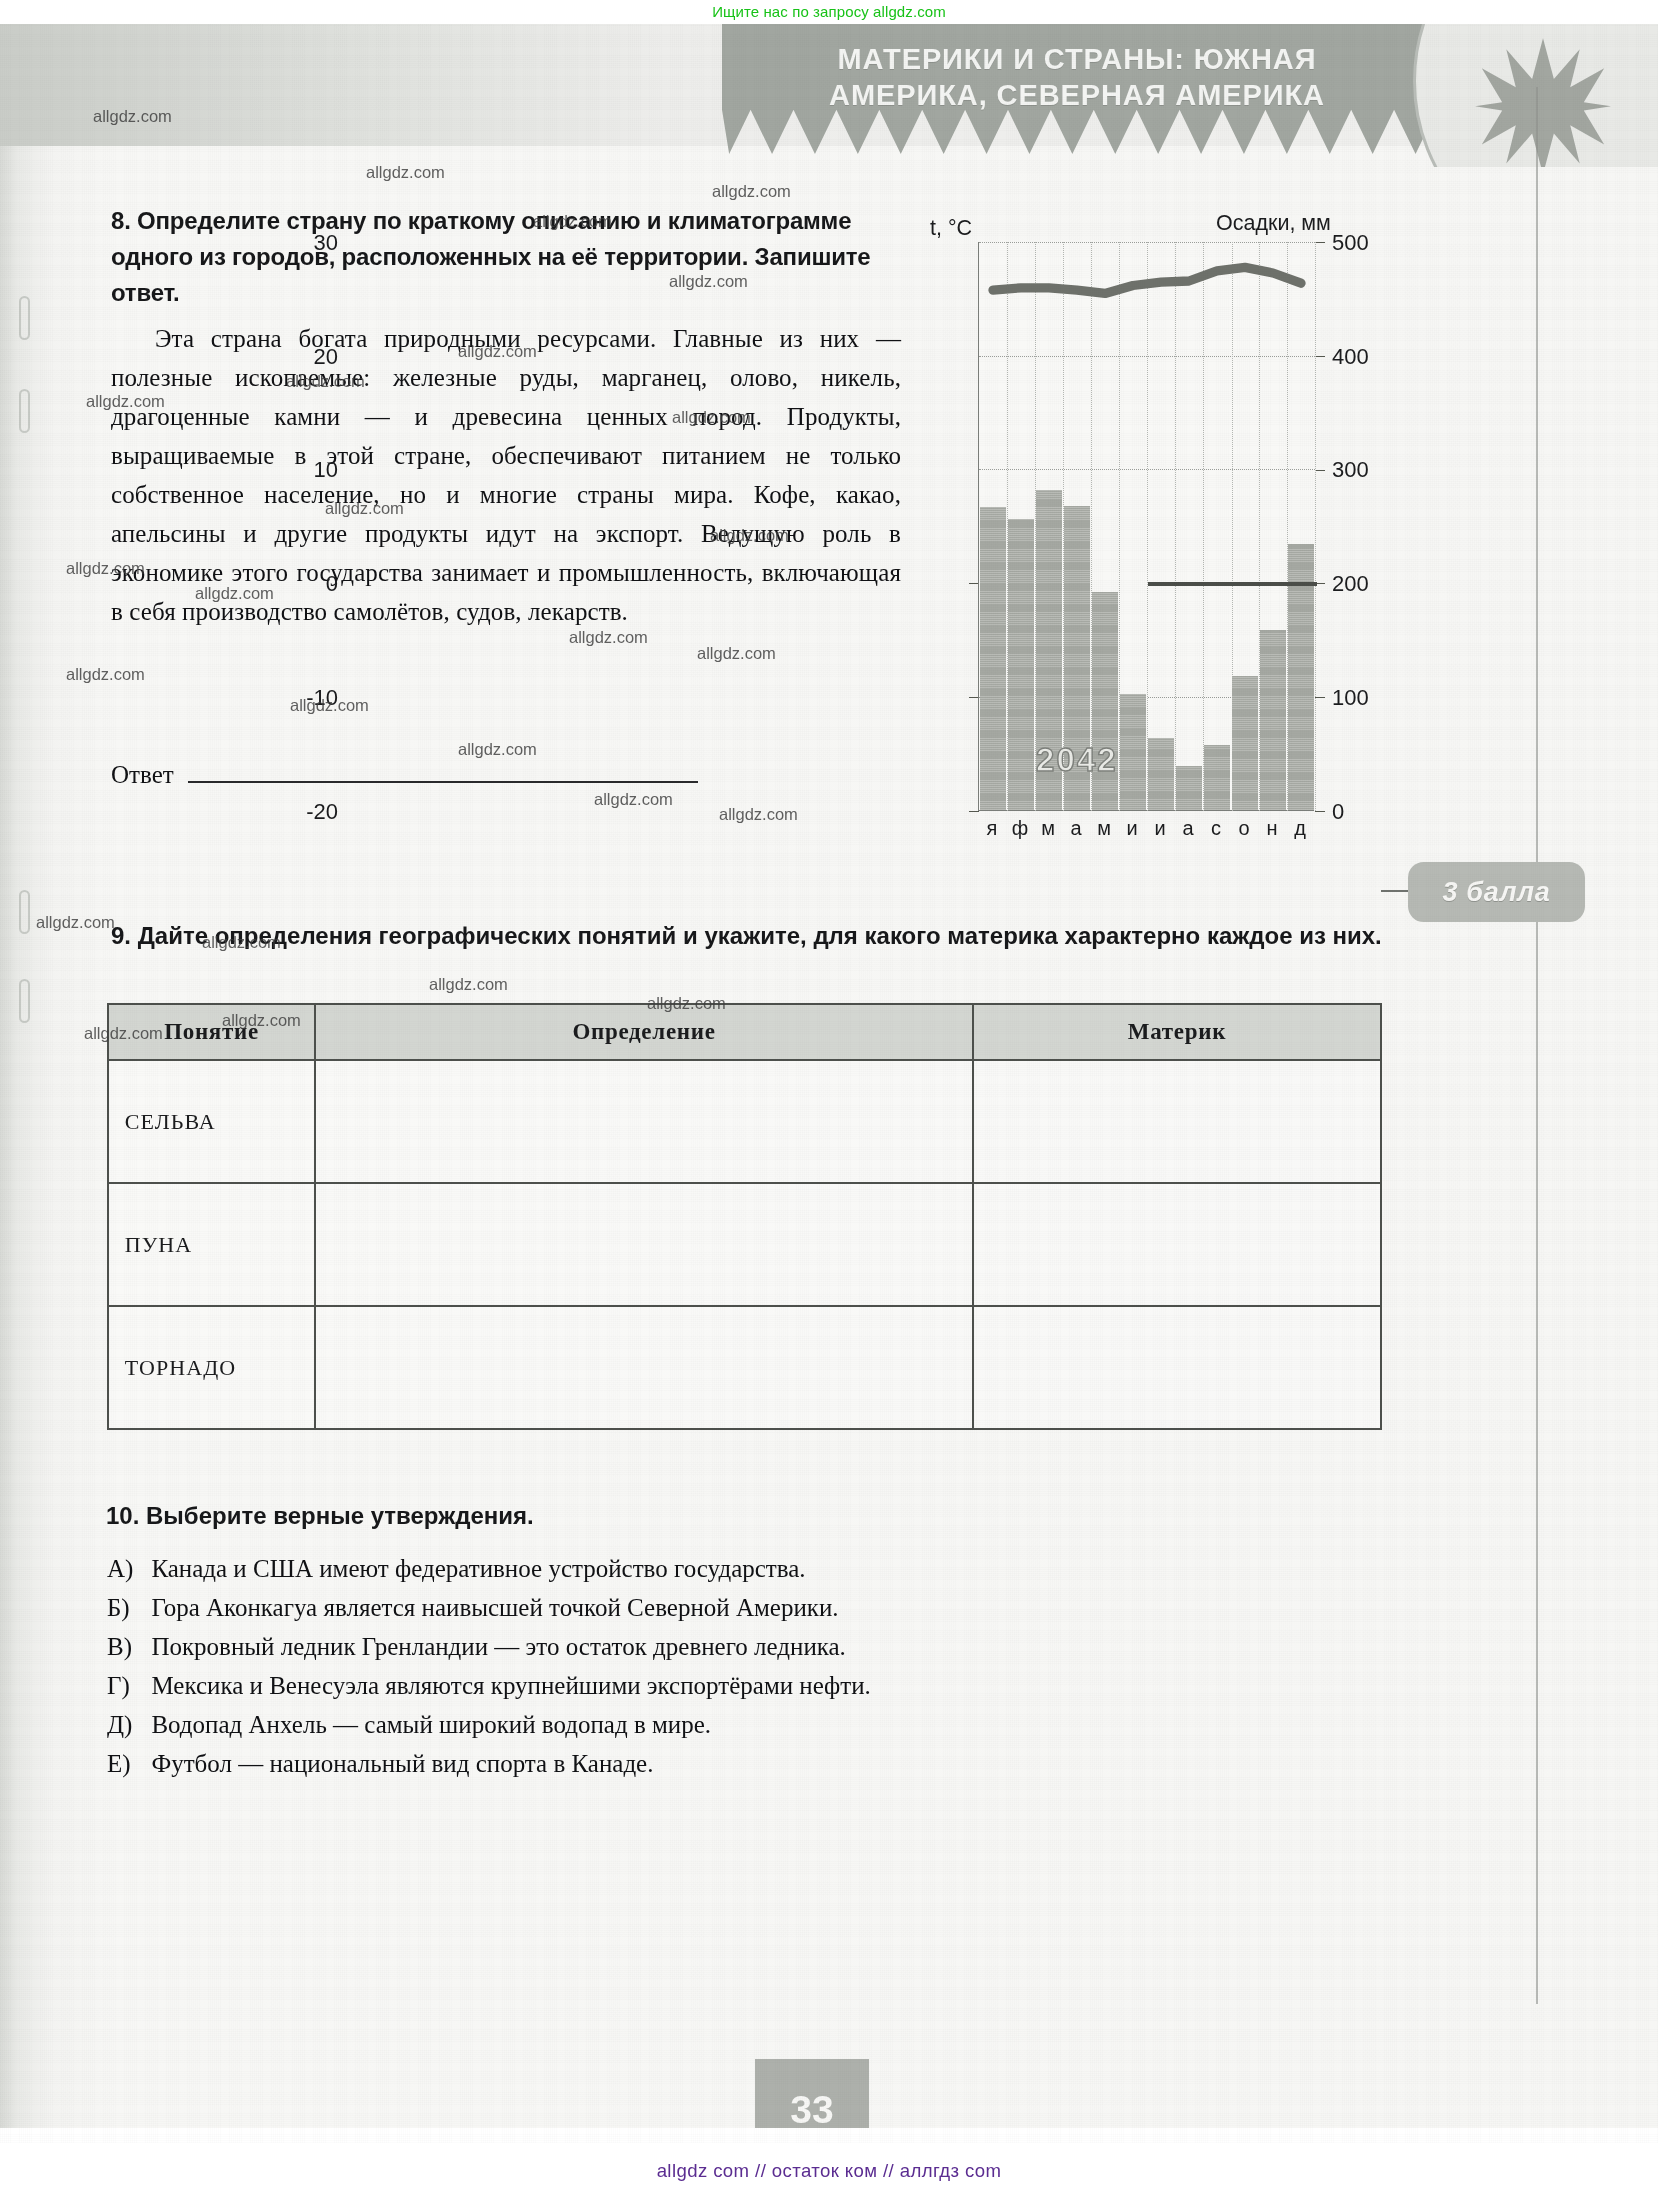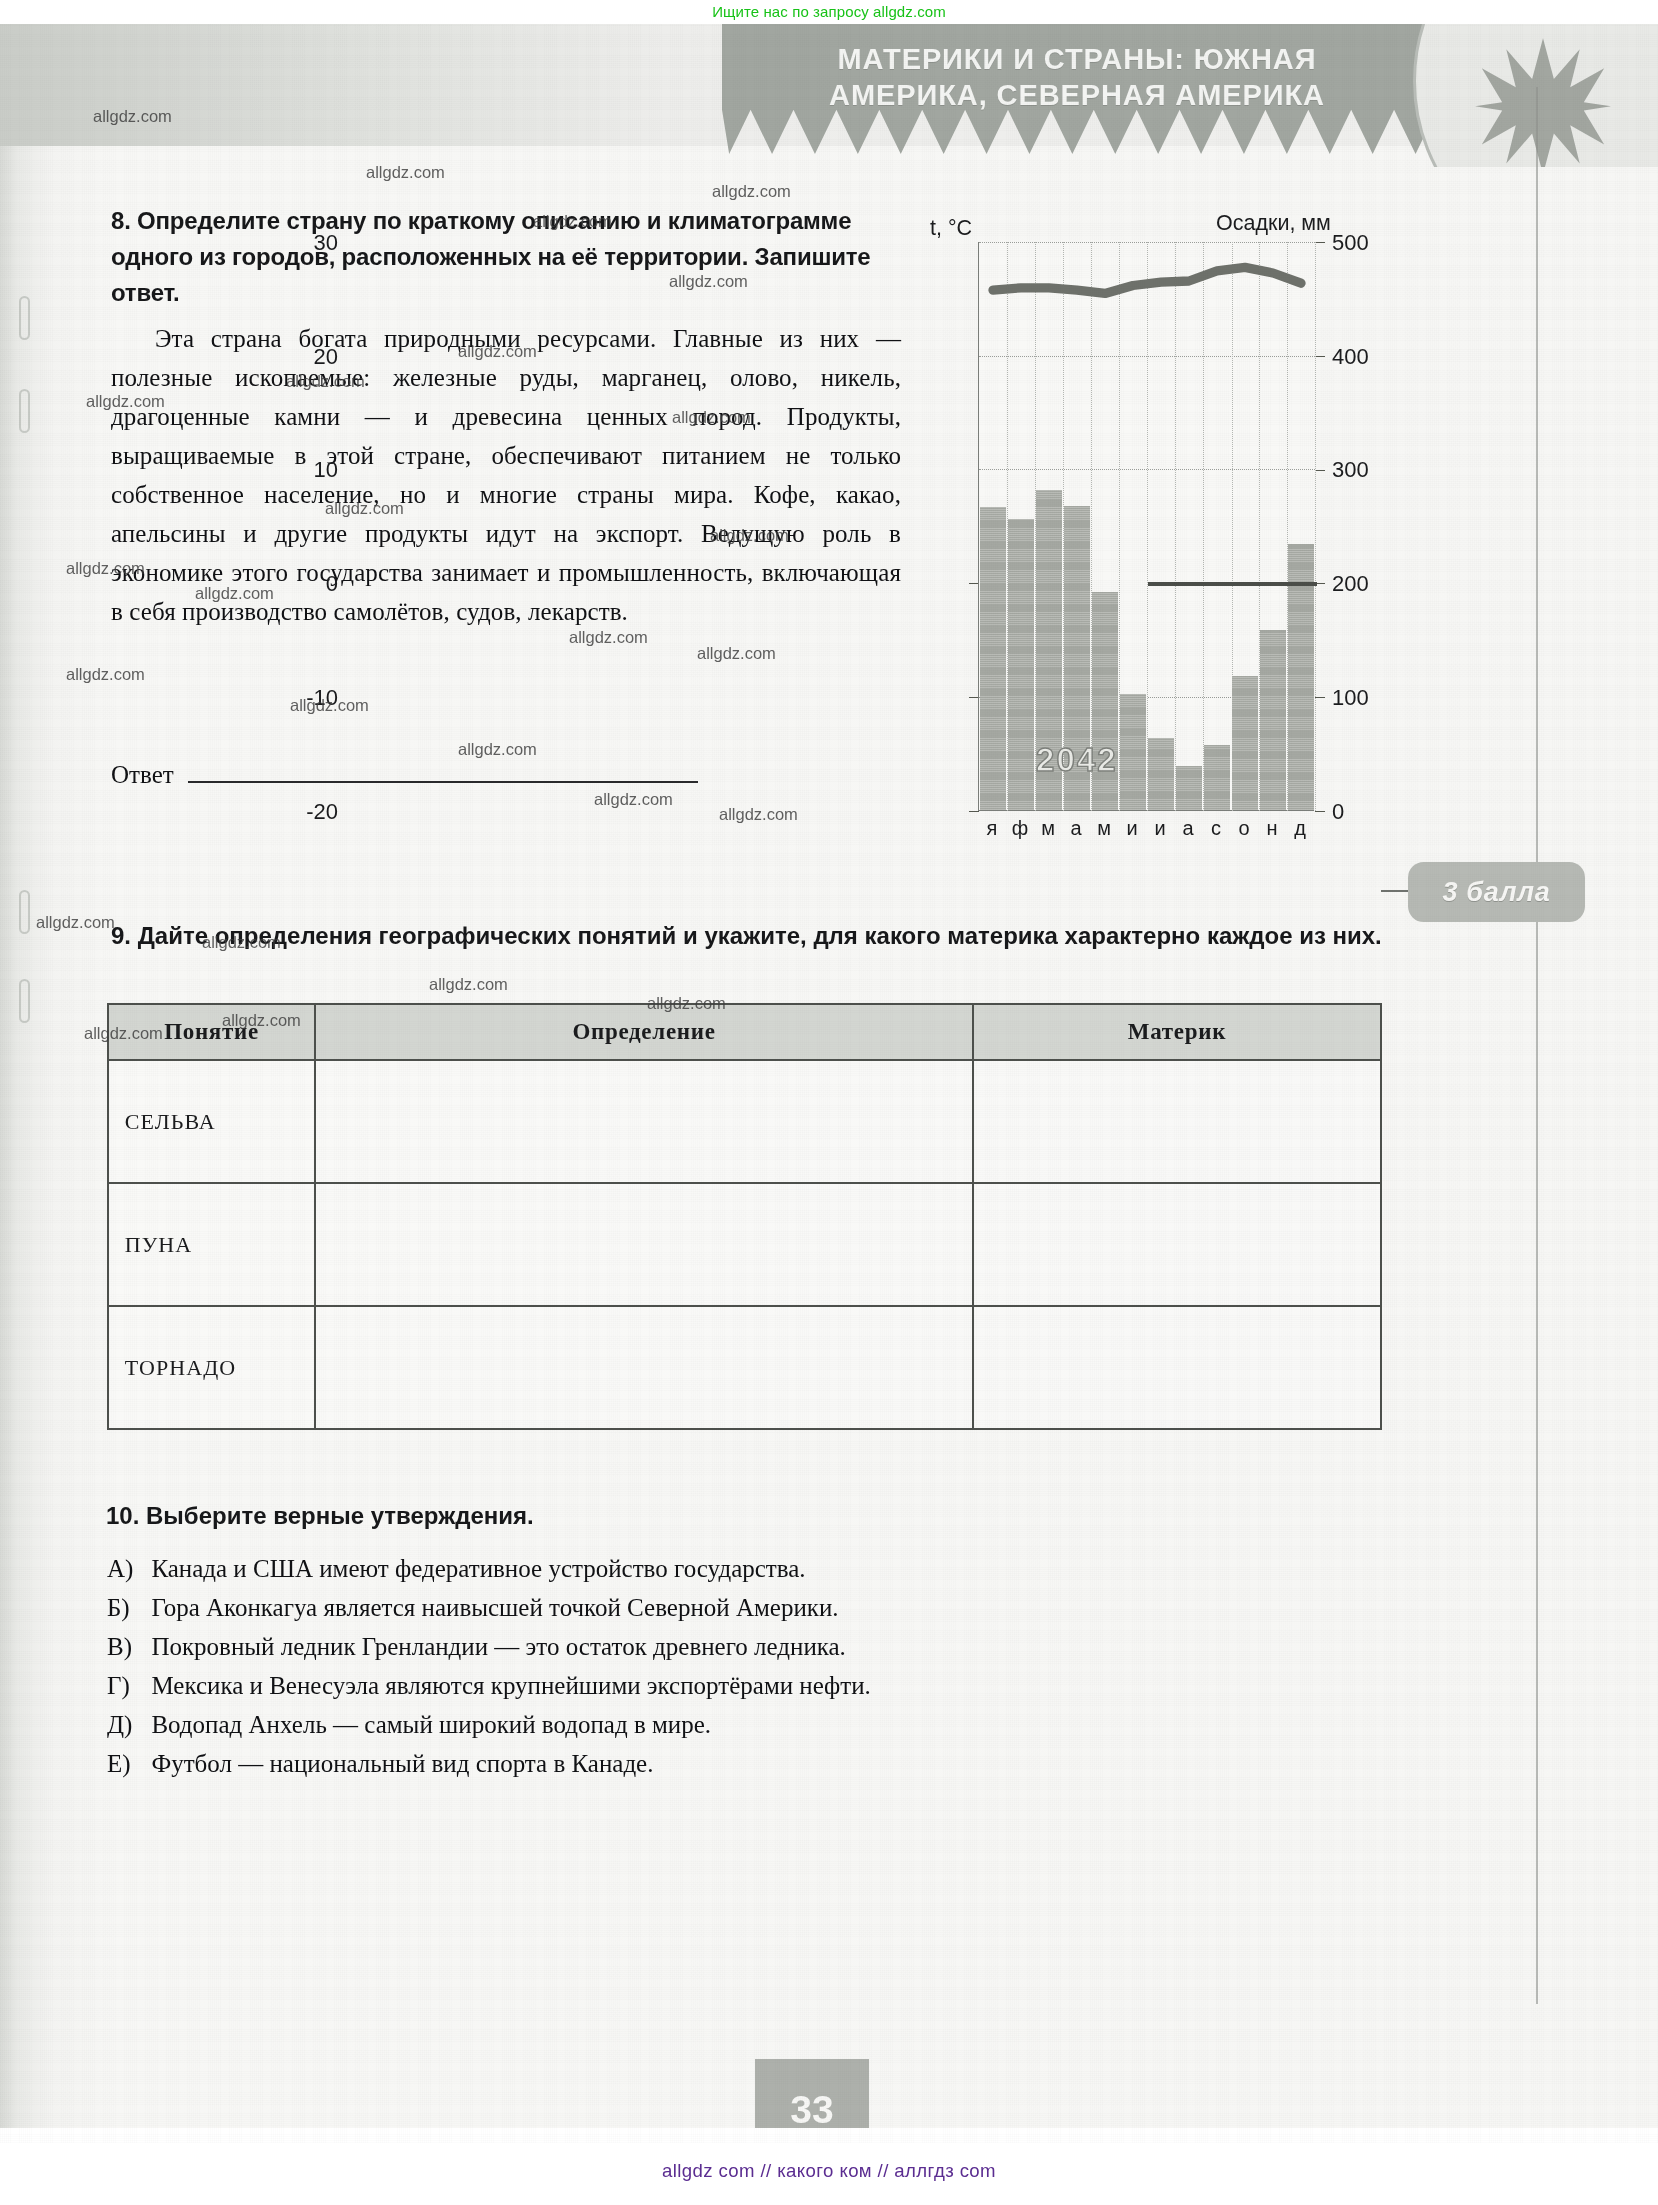--- a/index.html
+++ b/index.html
@@ -456,14 +456,14 @@
     <div class="wm" style="left: 594px; top: 790px;">allgdz.com</div>
     <div class="wm" style="left: 719px; top: 805px;">allgdz.com</div>
     <div class="wm" style="left: 36px; top: 913px;">allgdz.com</div>
     <div class="wm" style="left: 202px; top: 933px;">allgdz.com</div>
     <div class="wm" style="left: 429px; top: 975px;">allgdz.com</div>
     <div class="wm" style="left: 647px; top: 994px;">allgdz.com</div>
     <div class="wm" style="left: 222px; top: 1011px;">allgdz.com</div>
     <div class="wm" style="left: 84px; top: 1024px;">allgdz.com</div>
   </div>
 
-<div id="footer">allgdz com  //  какого ком  //  аллгдз com</div>
+<div id="footer">allgdz com  //  остаток ком  //  аллгдз com</div>
 
 
 </body></html>

